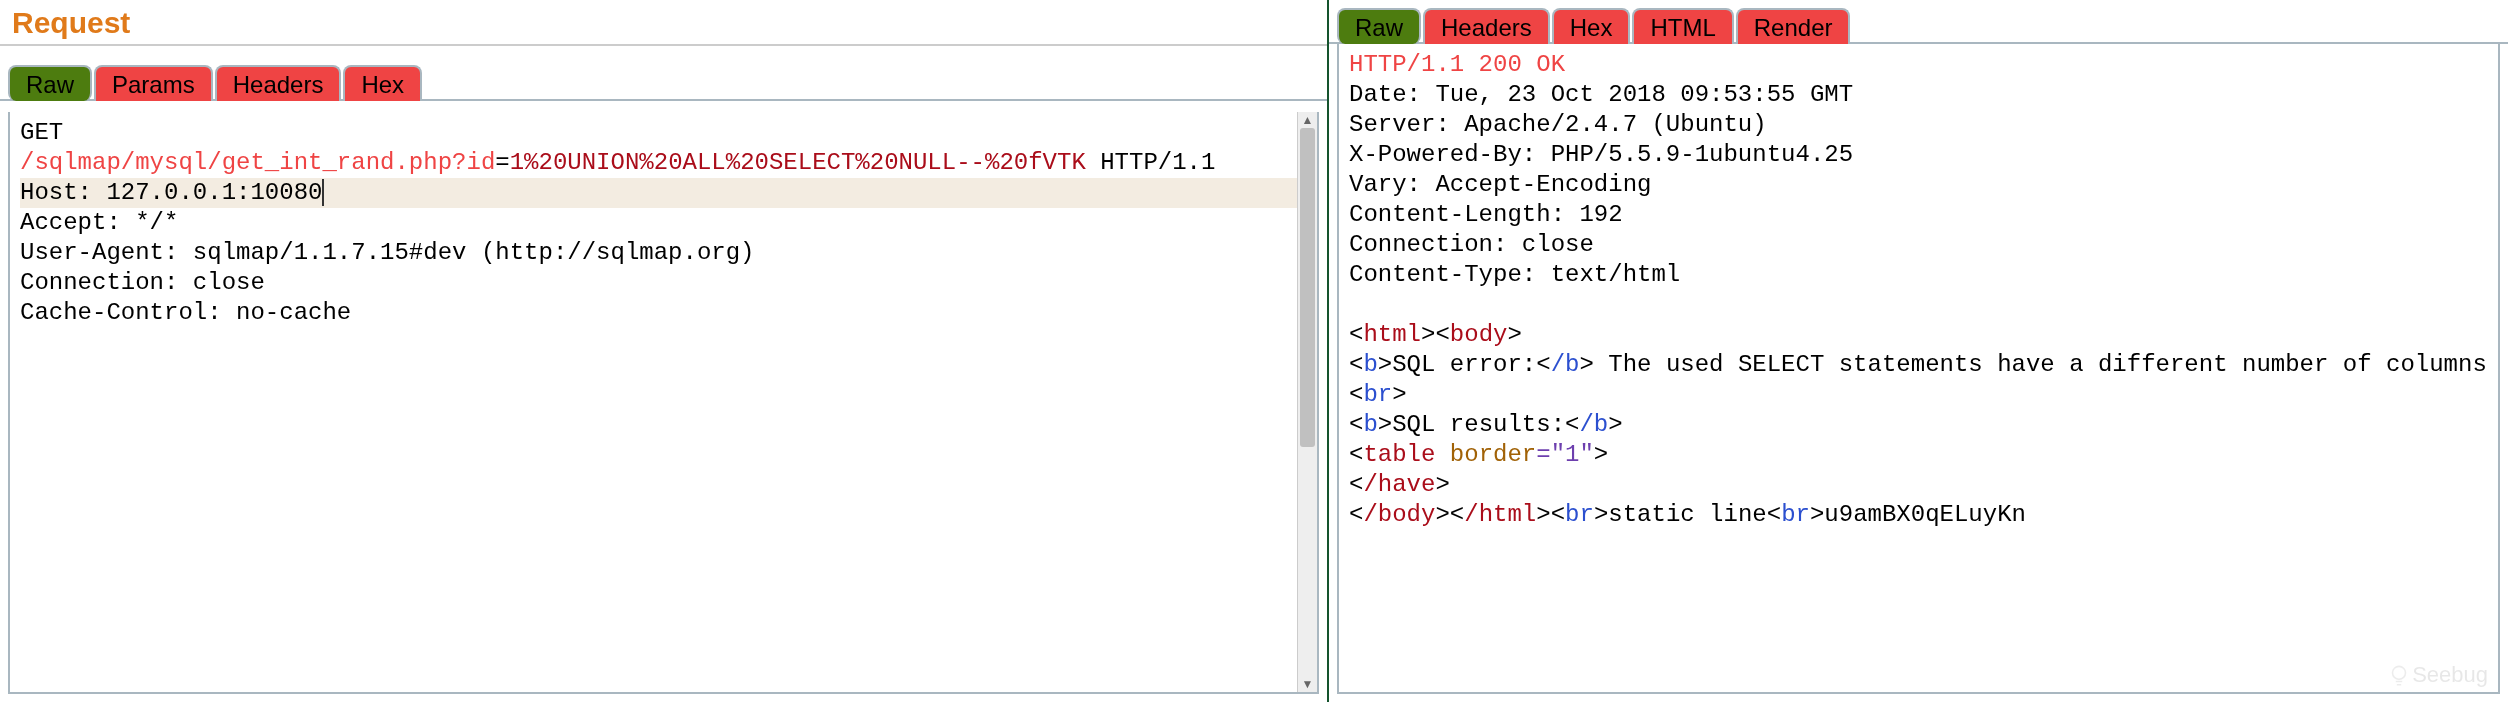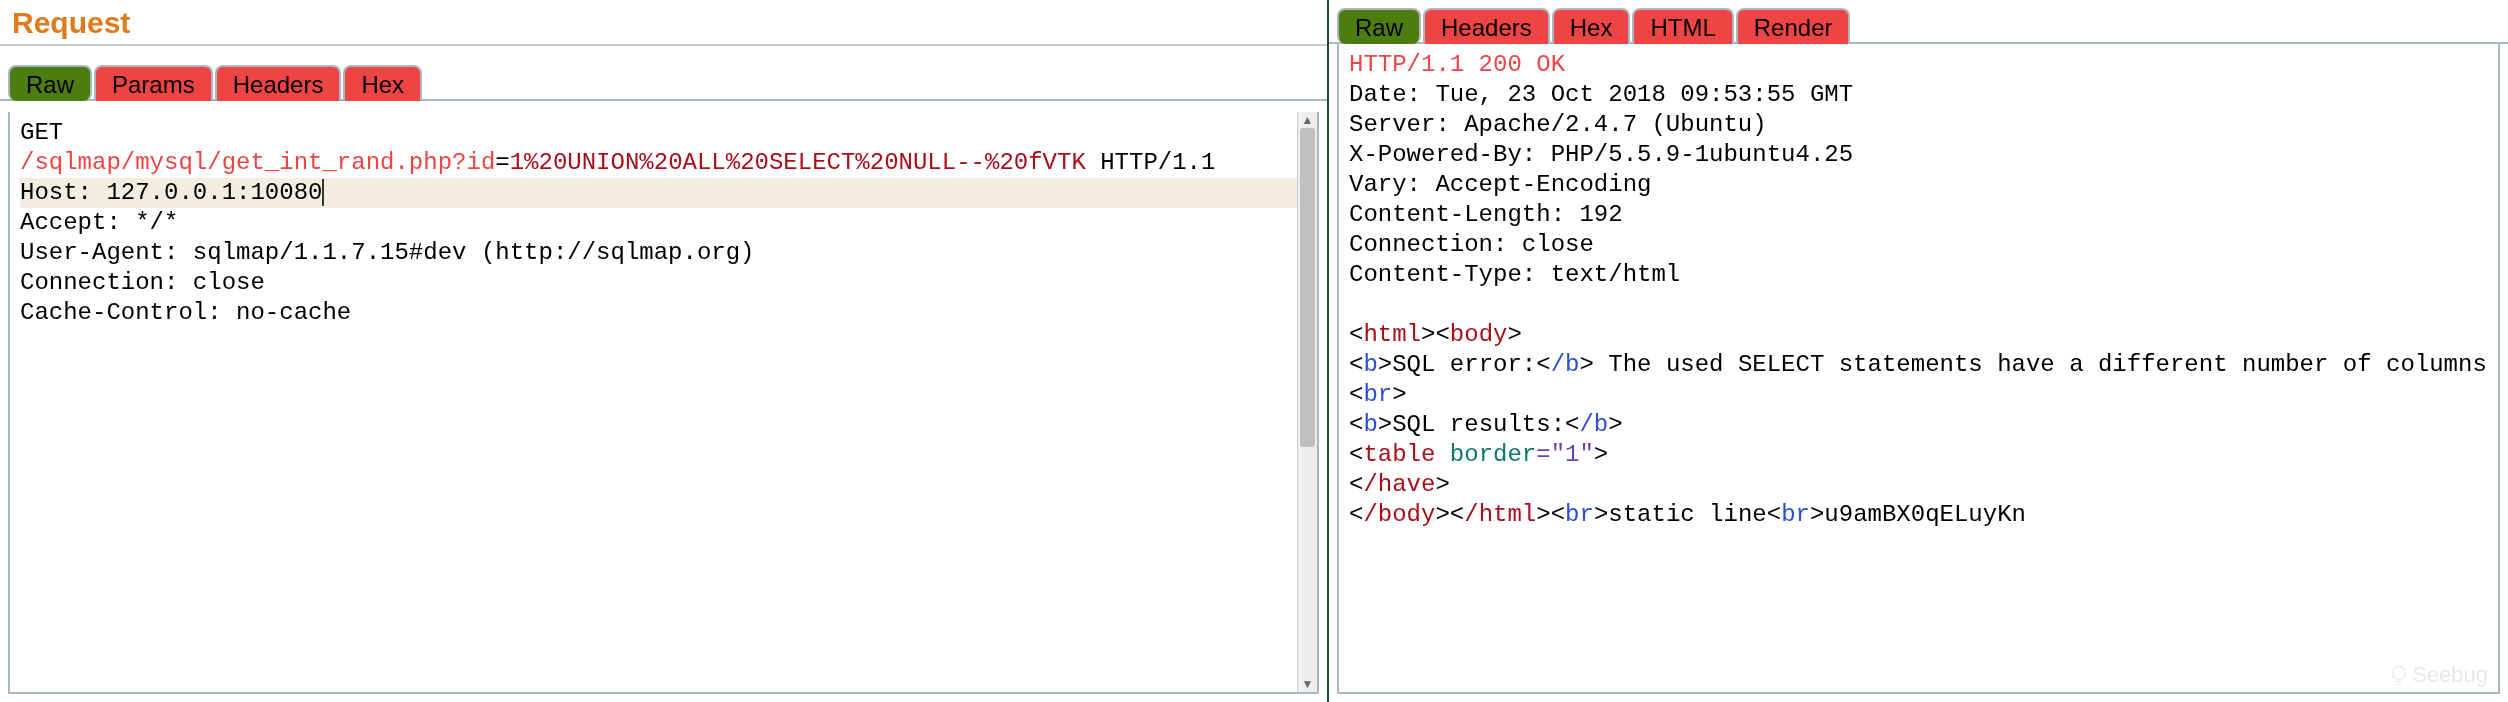--- a/index.html
+++ b/index.html
@@ -91,21 +91,21 @@
     color: #666;
     font-size: 12px;
   }
   .scrollbar-up { top: 0; }
   .scrollbar-down { bottom: 0; }
   .hl-path { color: #ef4444; }
   .hl-cursor-line { background: #f3ece1; display: inline-block; width: 100%; }
   .hl-caret { border-right: 2px solid #333; }
   .tag-red { color: #aa0d1a; }
   .tag-blue { color: #2b4fcf; }
-  .tag-green { color: #0f766e; }
+  .tag-green { color: #a16207; }
   .tag-purple { color: #6d3fae; }
   .bold { font-weight: normal; }
   .watermark {
     position: absolute;
     right: 20px;
     bottom: 14px;
     opacity: 0.15;
     display: flex;
     align-items: center;
     color: #666;

